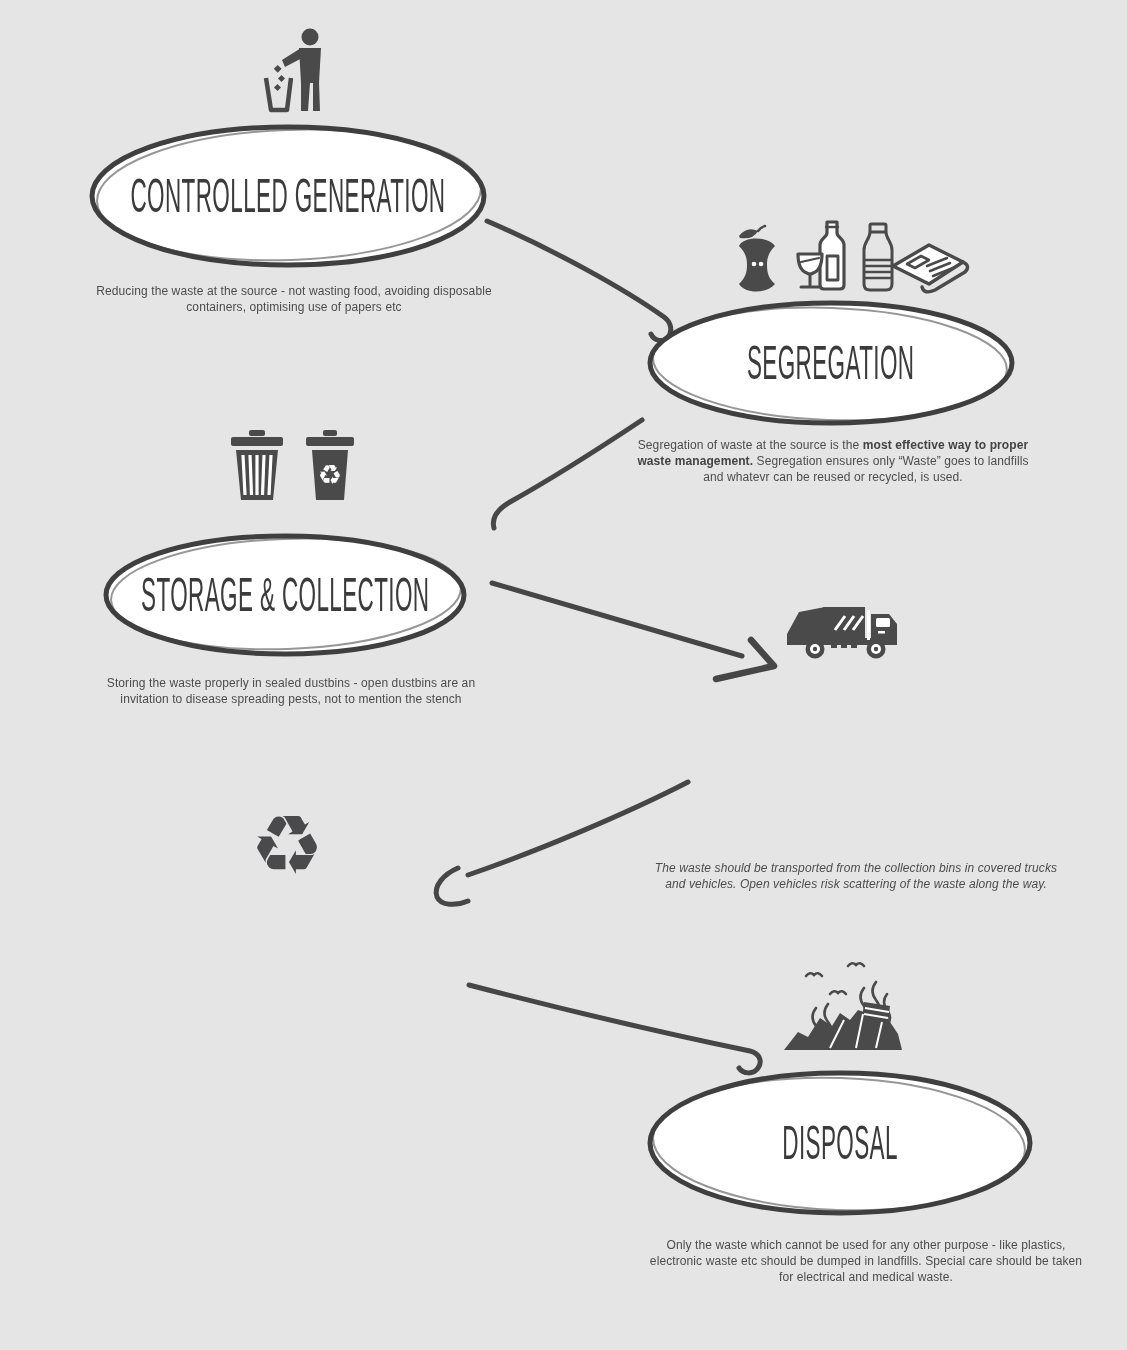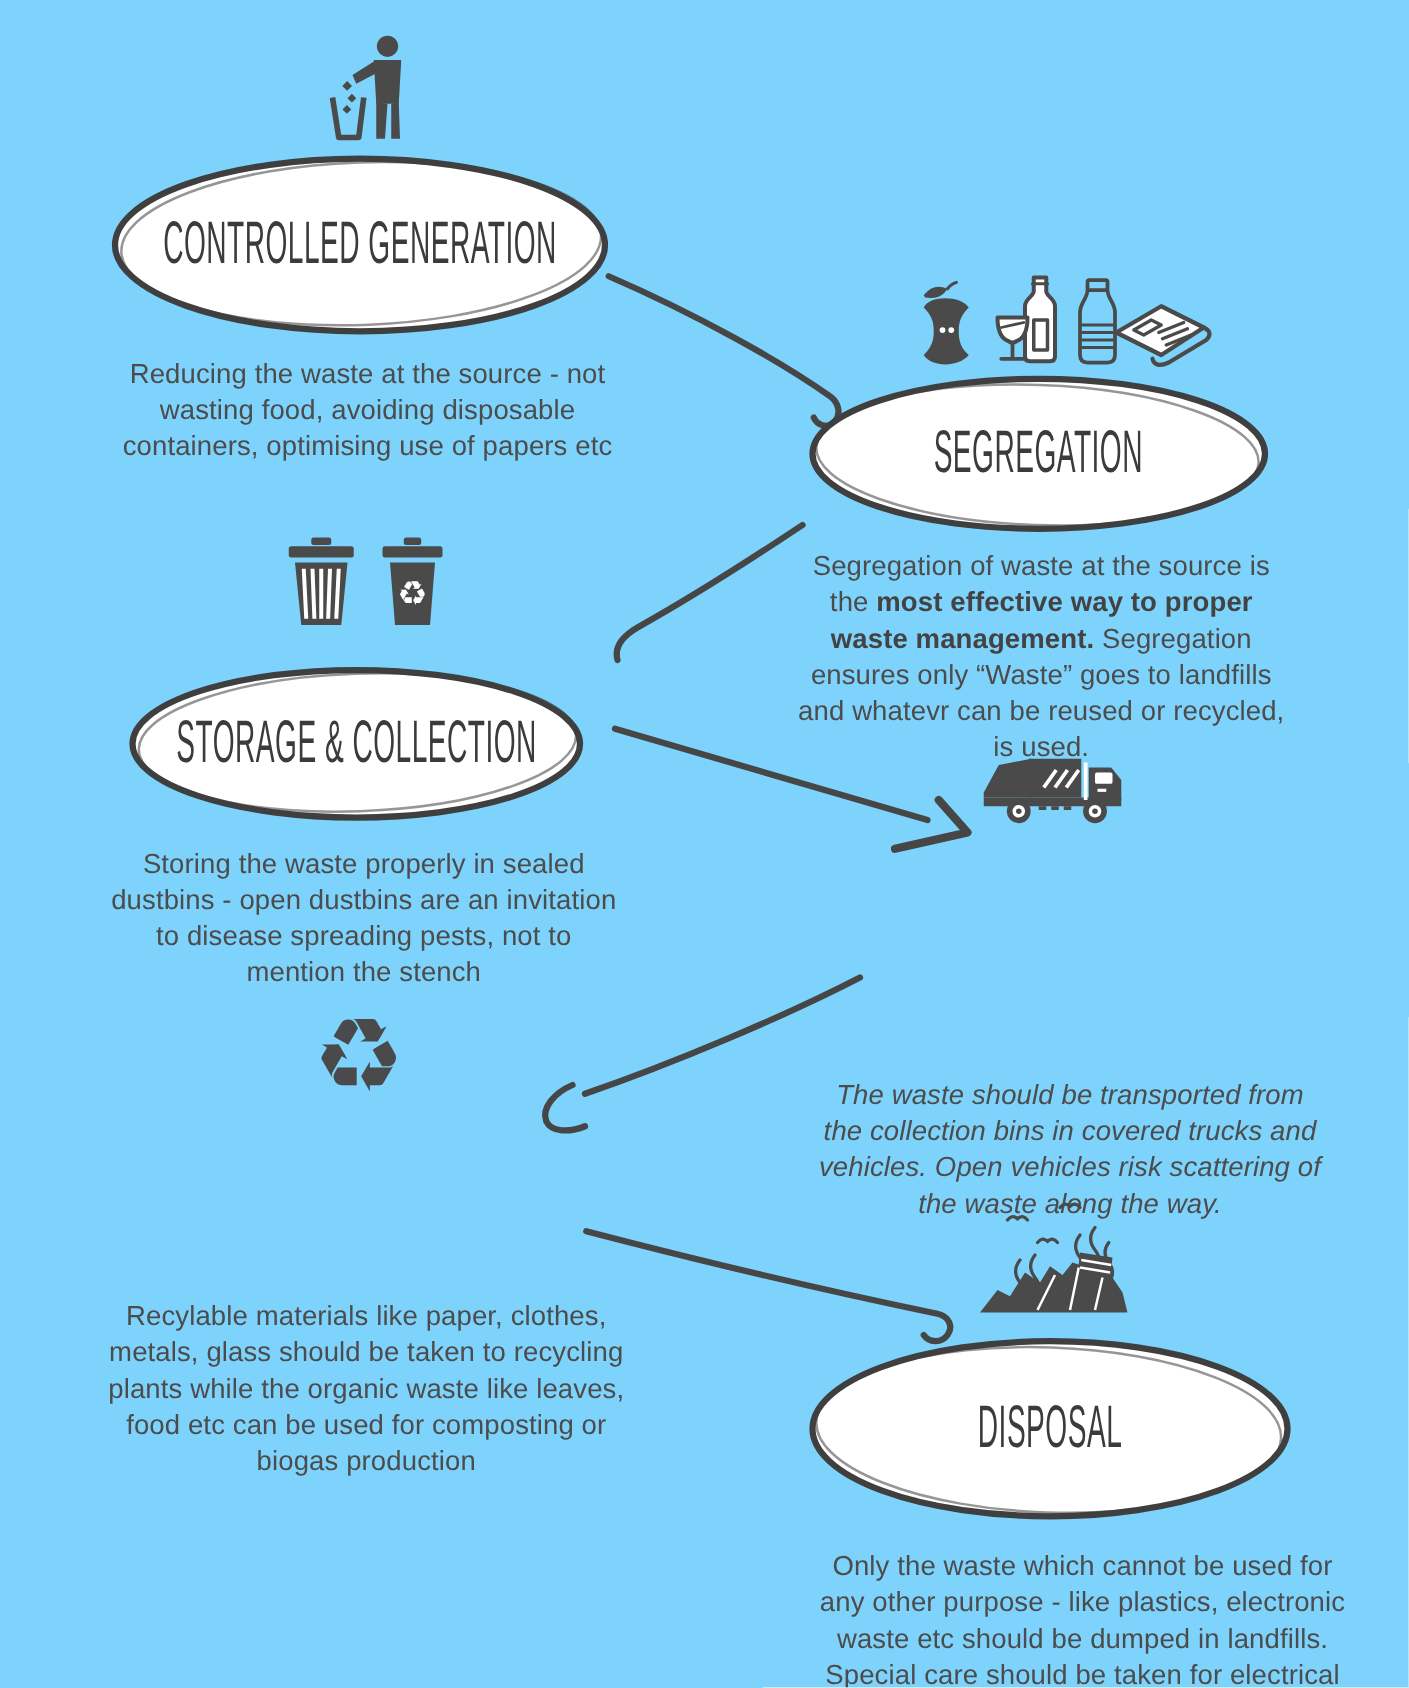--- a/index.html
+++ b/index.html
@@ -1,25 +1,25 @@
 <!DOCTYPE html>
 <html><head>
 <meta charset="utf-8">
 <style>
   html,body{margin:0;padding:0;background:#ffffff;}
-  .canvas{position:relative;width:1127px;height:1350px;background:#7dd3fc;overflow:hidden;
+  .canvas{position:relative;width:1127px;height:1350px;background:#e5e5e5;overflow:hidden;
           font-family:"Liberation Sans",sans-serif;}
   svg{display:block;}
   .arrows{position:absolute;left:0;top:0;pointer-events:none;}
   .node{position:absolute;}
   .node .ring{position:absolute;left:0;top:0;}
   .node-title{position:absolute;inset:0;display:flex;align-items:center;justify-content:center;}
   .node-title span{display:inline-block;white-space:nowrap;font-size:30px;letter-spacing:.5px;
                    color:#3b3b3b;transform:scale(.75,1.6);font-weight:400;}
-  .desc{position:absolute;margin:0;text-align:center;font-size:22px;line-height:1.32;
+  .desc{position:absolute;margin:0;text-align:center;font-size:12px;line-height:1.32;
         color:#4c4c4c;letter-spacing:.1px;}
   .desc strong{font-weight:bold;color:#434343;}
   .icon{position:absolute;}
   .glyph-recycle{position:absolute;color:#4a4a4c;font-family:"DejaVu Sans",sans-serif;
         text-align:center;}
   
   .n1{left:86px;top:120px;width:404px;height:152px;}
   .n2{left:644px;top:296px;width:374px;height:134px;}
   .n3{left:100px;top:529px;width:370px;height:132px;}
   .n4{left:644px;top:678px;width:396px;height:152px;}
@@ -182,21 +182,20 @@
     <circle cx="32" cy="51" r="2.2" fill="#4a4a4a"></circle>
     <circle cx="93" cy="51" r="9.5" fill="#4a4a4a"></circle>
       <circle cx="93" cy="51" r="5" fill="#ffffff"></circle>
     <circle cx="93" cy="51" r="2.2" fill="#4a4a4a"></circle>
   </svg>
 
   <p class="desc d4">The waste should be transported from the collection bins in covered trucks and vehicles. Open vehicles risk scattering of the waste along the way.</p>
 
   <div class="glyph-recycle i-recycle">♻</div>
 
-  <p class="desc d5">Recylable materials like paper, clothes, metals, glass should be taken to recycling plants while the organic waste like leaves, food etc can be used for composting or biogas production</p>
 
   <svg class="icon i-landfill" viewBox="0 0 130 96">
     <g fill="none" stroke="#4a4a4a" stroke-width="2.6" stroke-linecap="round">
       <path d="M28,18 q4,-5 8,-1 q4,-4 8,1"></path>
       <path d="M52,36 q4,-5 8,-1 q4,-4 8,1"></path>
       <path d="M70,8 q4,-5 8,-1 q4,-4 8,1"></path>
       <path d="M38,50 q-7,9 0,18 q7,9 0,17"></path>
       <path d="M50,46 q-7,9 0,18 q7,9 0,17"></path>
       <path d="M86,30 q-7,9 0,18 q7,9 0,18 q-5,7 -1,13"></path>
       <path d="M98,24 q-7,9 0,18 q7,9 0,18 q-5,7 -1,13"></path>

